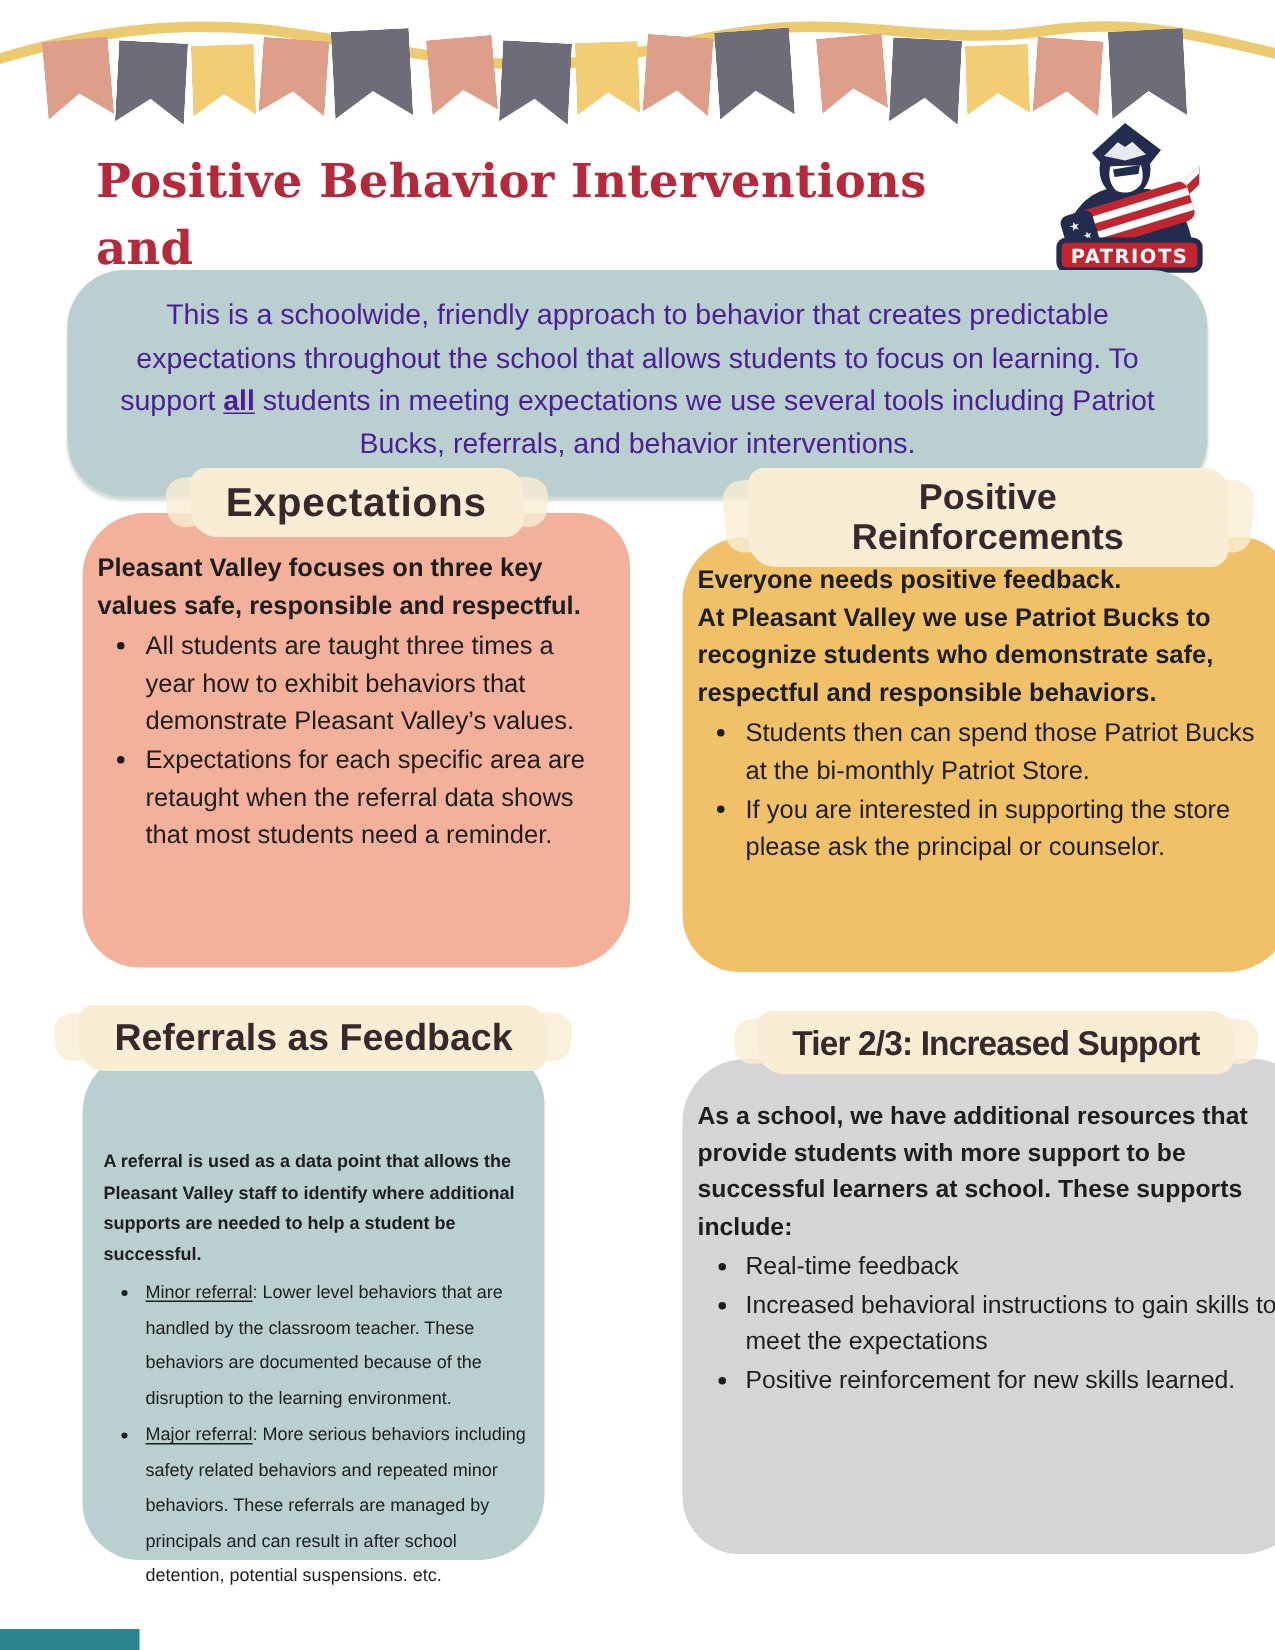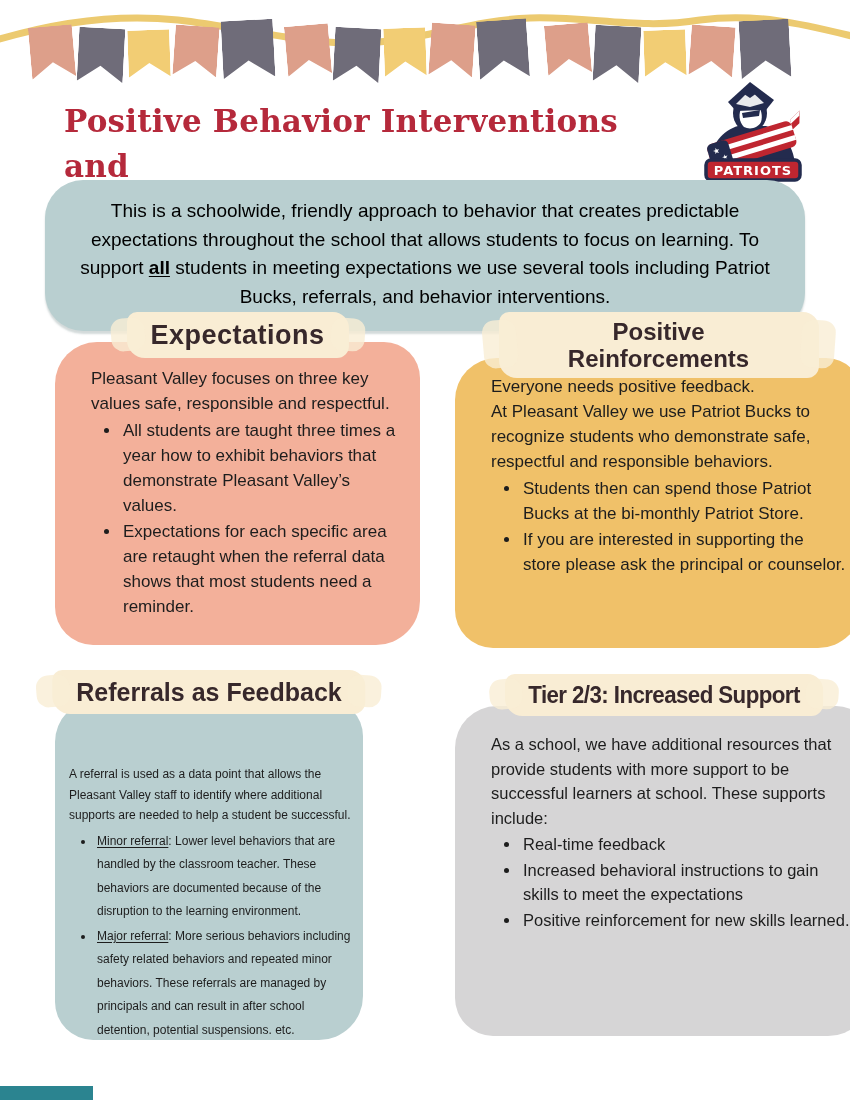--- a/index.html
+++ b/index.html
@@ -16,33 +16,33 @@
          font-family:"DejaVu Serif","Liberation Serif",serif;font-weight:700;
          font-size:31px;line-height:45px;color:var(--title-red,#b5293b);letter-spacing:.2px;}
 
   
   .logo{position:absolute;left:686px;top:80px;width:132px;height:102px;}
 
   
   .intro-box{position:absolute;left:45px;top:180px;width:760px;box-sizing:border-box;
              background:var(--card-bluegray,#b9cfd0);border-radius:38px;
              padding:17px 26px 20px 26px;text-align:center;
-             font-size:19px;line-height:28.5px;color:#000000;
+             font-size:19px;line-height:28.5px;color:#4c1d95;
              box-shadow:0 3px 2px rgba(130,150,150,.35);}
   .intro-box b u{text-underline-offset:2px;}
 
   
   .card{position:absolute;box-sizing:border-box;border-radius:42px 36px 44px 38px;
-        padding:24px 16px 18px 36px;font-size:17px;line-height:25px;color:#1d1d1d;}
+        padding:24px 16px 18px 10px;font-size:17px;line-height:25px;color:#1d1d1d;}
   .card-expect{left:55px;top:342px;width:365px;height:303px;background:var(--card-salmon,#f3b09a);}
   .card-reinf {left:455px;top:358px;width:407px;height:290px;background:var(--card-gold,#f0c169);padding-top:16px;}
   .card-ref   {left:55px;top:700px;width:308px;height:340px;background:var(--card-bluegray,#b9cfd0);padding:20px 12px 14px 14px;}
   .card-tier  {left:455px;top:706px;width:417px;height:330px;background:var(--card-gray,#d6d5d6);font-size:16.5px;line-height:24.5px;padding-top:26px;}
 
-  .card p{margin:0;}
+  .card p{margin:0;font-weight:bold;}
   .card ul{margin:2px 0 0 0;padding-left:30px;}
   .card li{margin:0 0 1px 0;padding-left:2px;}
   .card-ref .ref-intro{font-size:12px;line-height:20.5px;margin-top:44px;}
   .card-ref ul{font-size:12px;line-height:23.5px;margin-top:4px;padding-left:26px;}
   .card-ref u, .intro-box u{text-underline-offset:2px;}
 
   
   .banner{position:absolute;left:50%;transform:translateX(-50%);
           background:var(--banner-cream,#f9edd4);border-radius:10px 16px 12px 18px;
           color:var(--header-brown,#37282b);font-weight:700;text-align:center;

